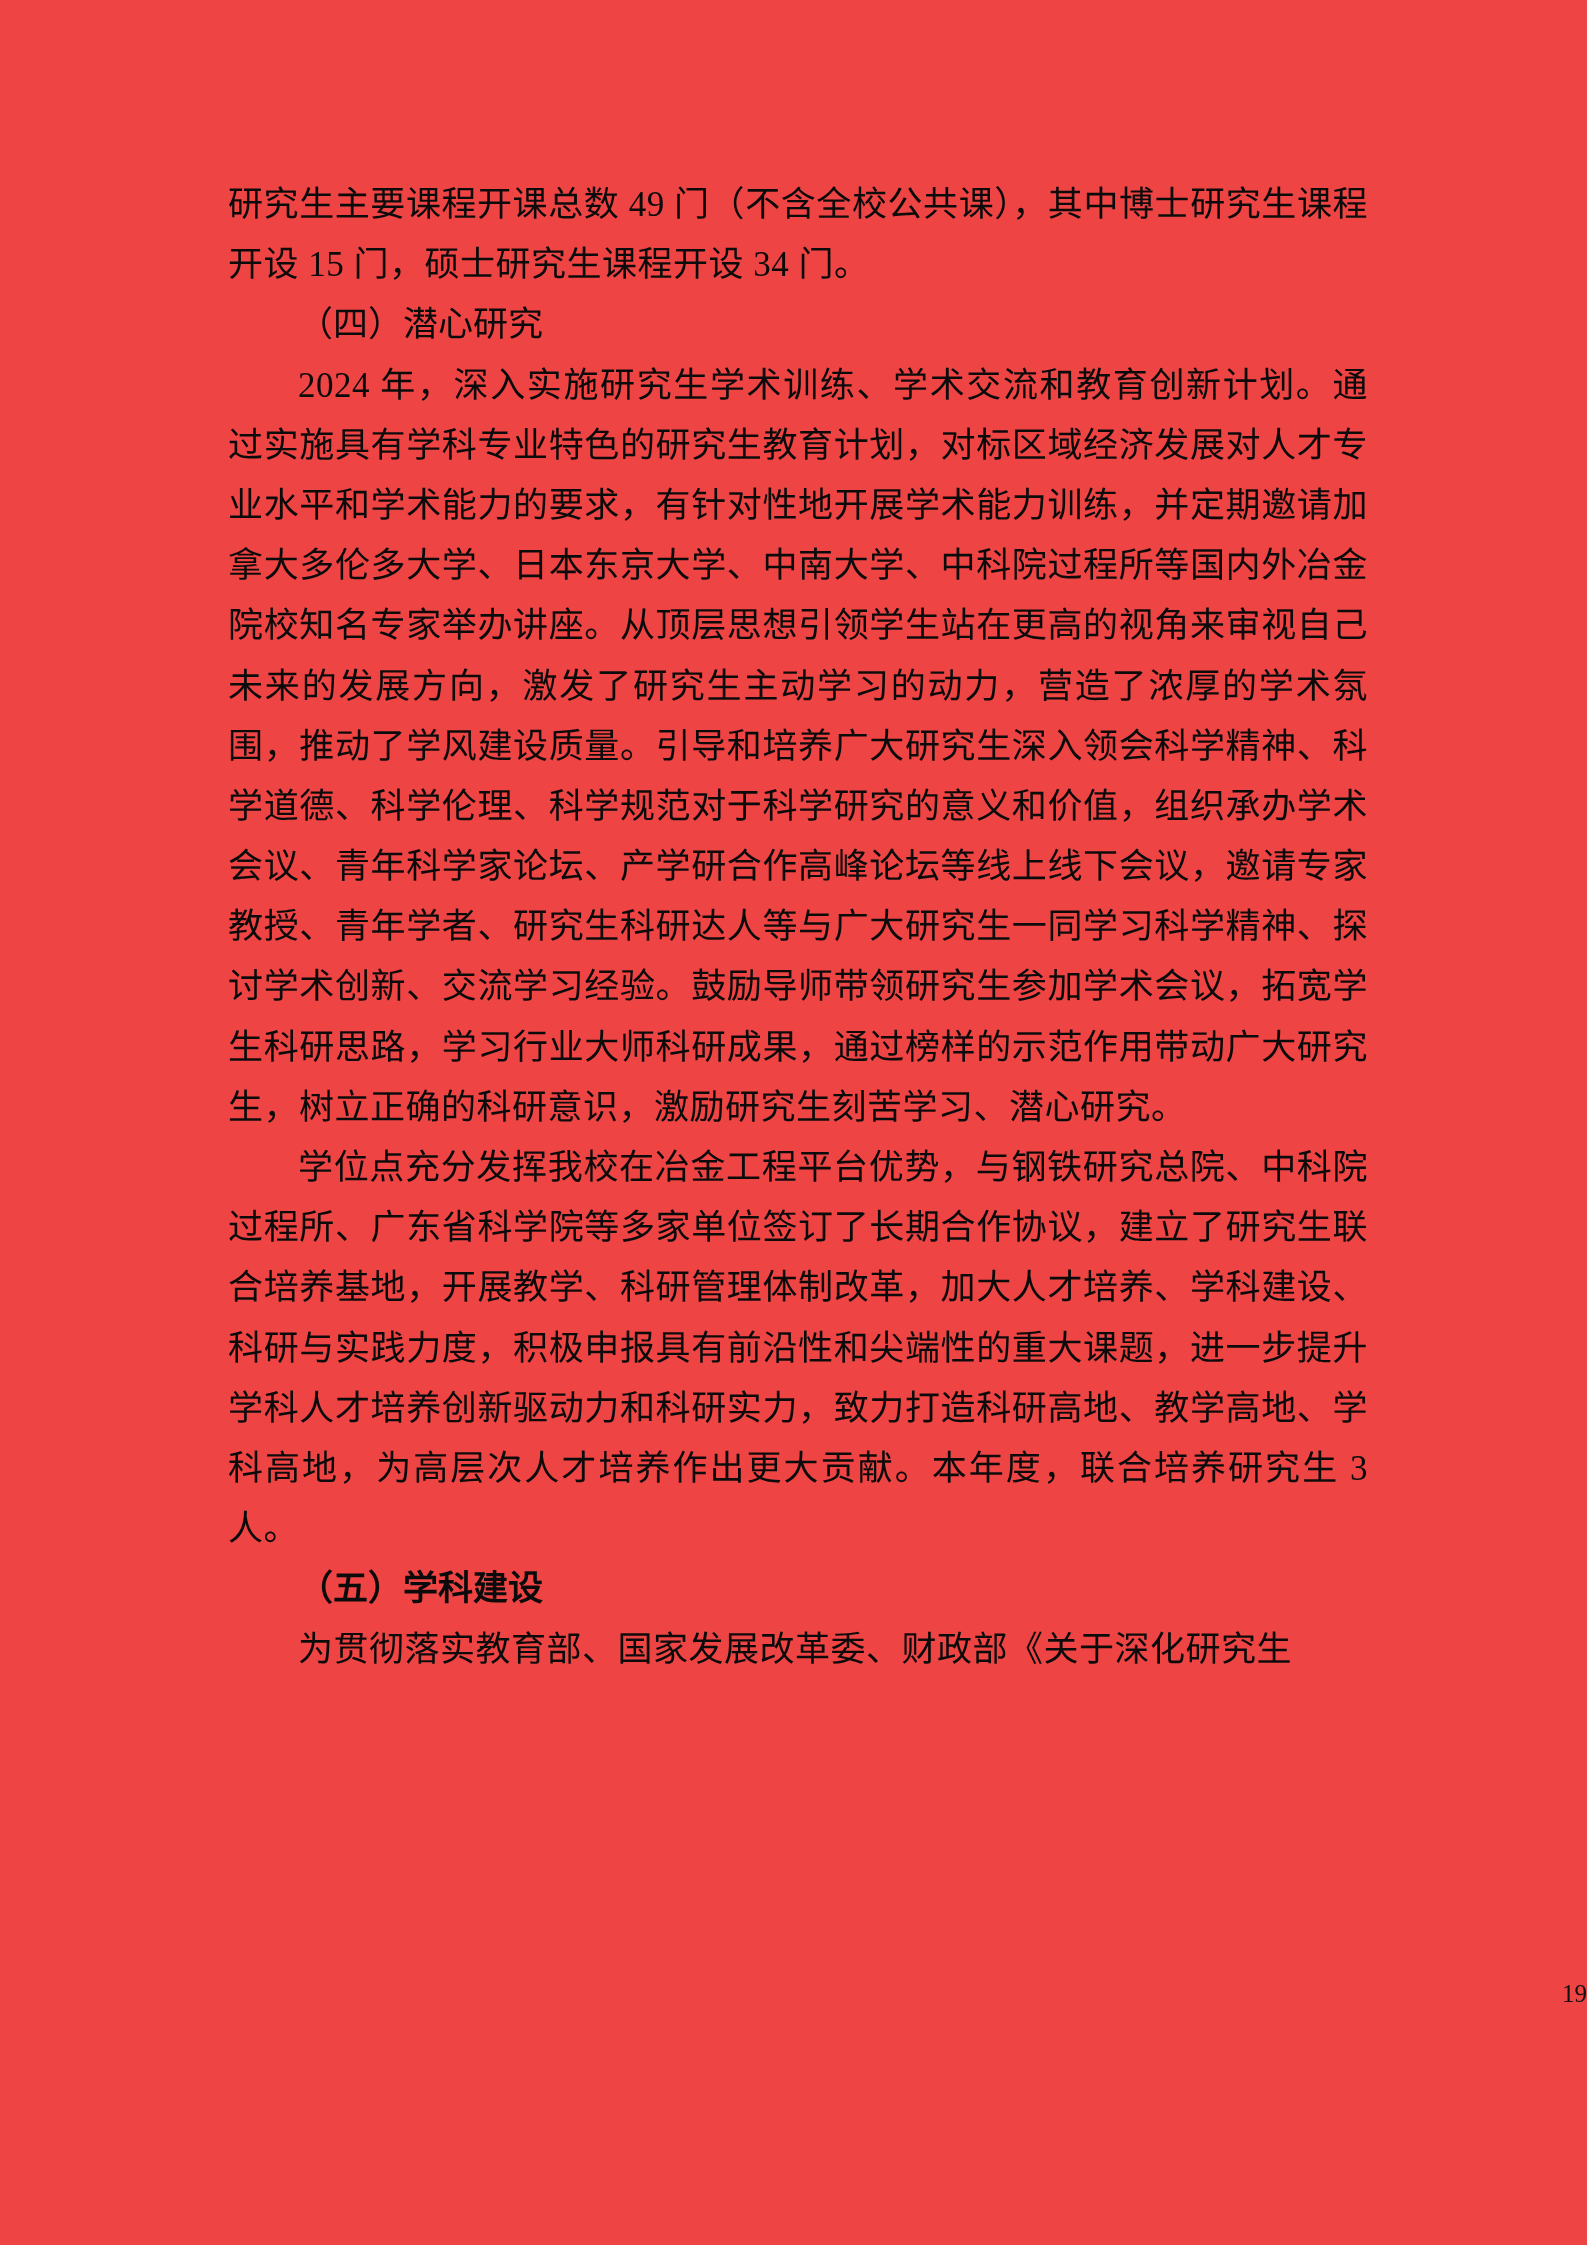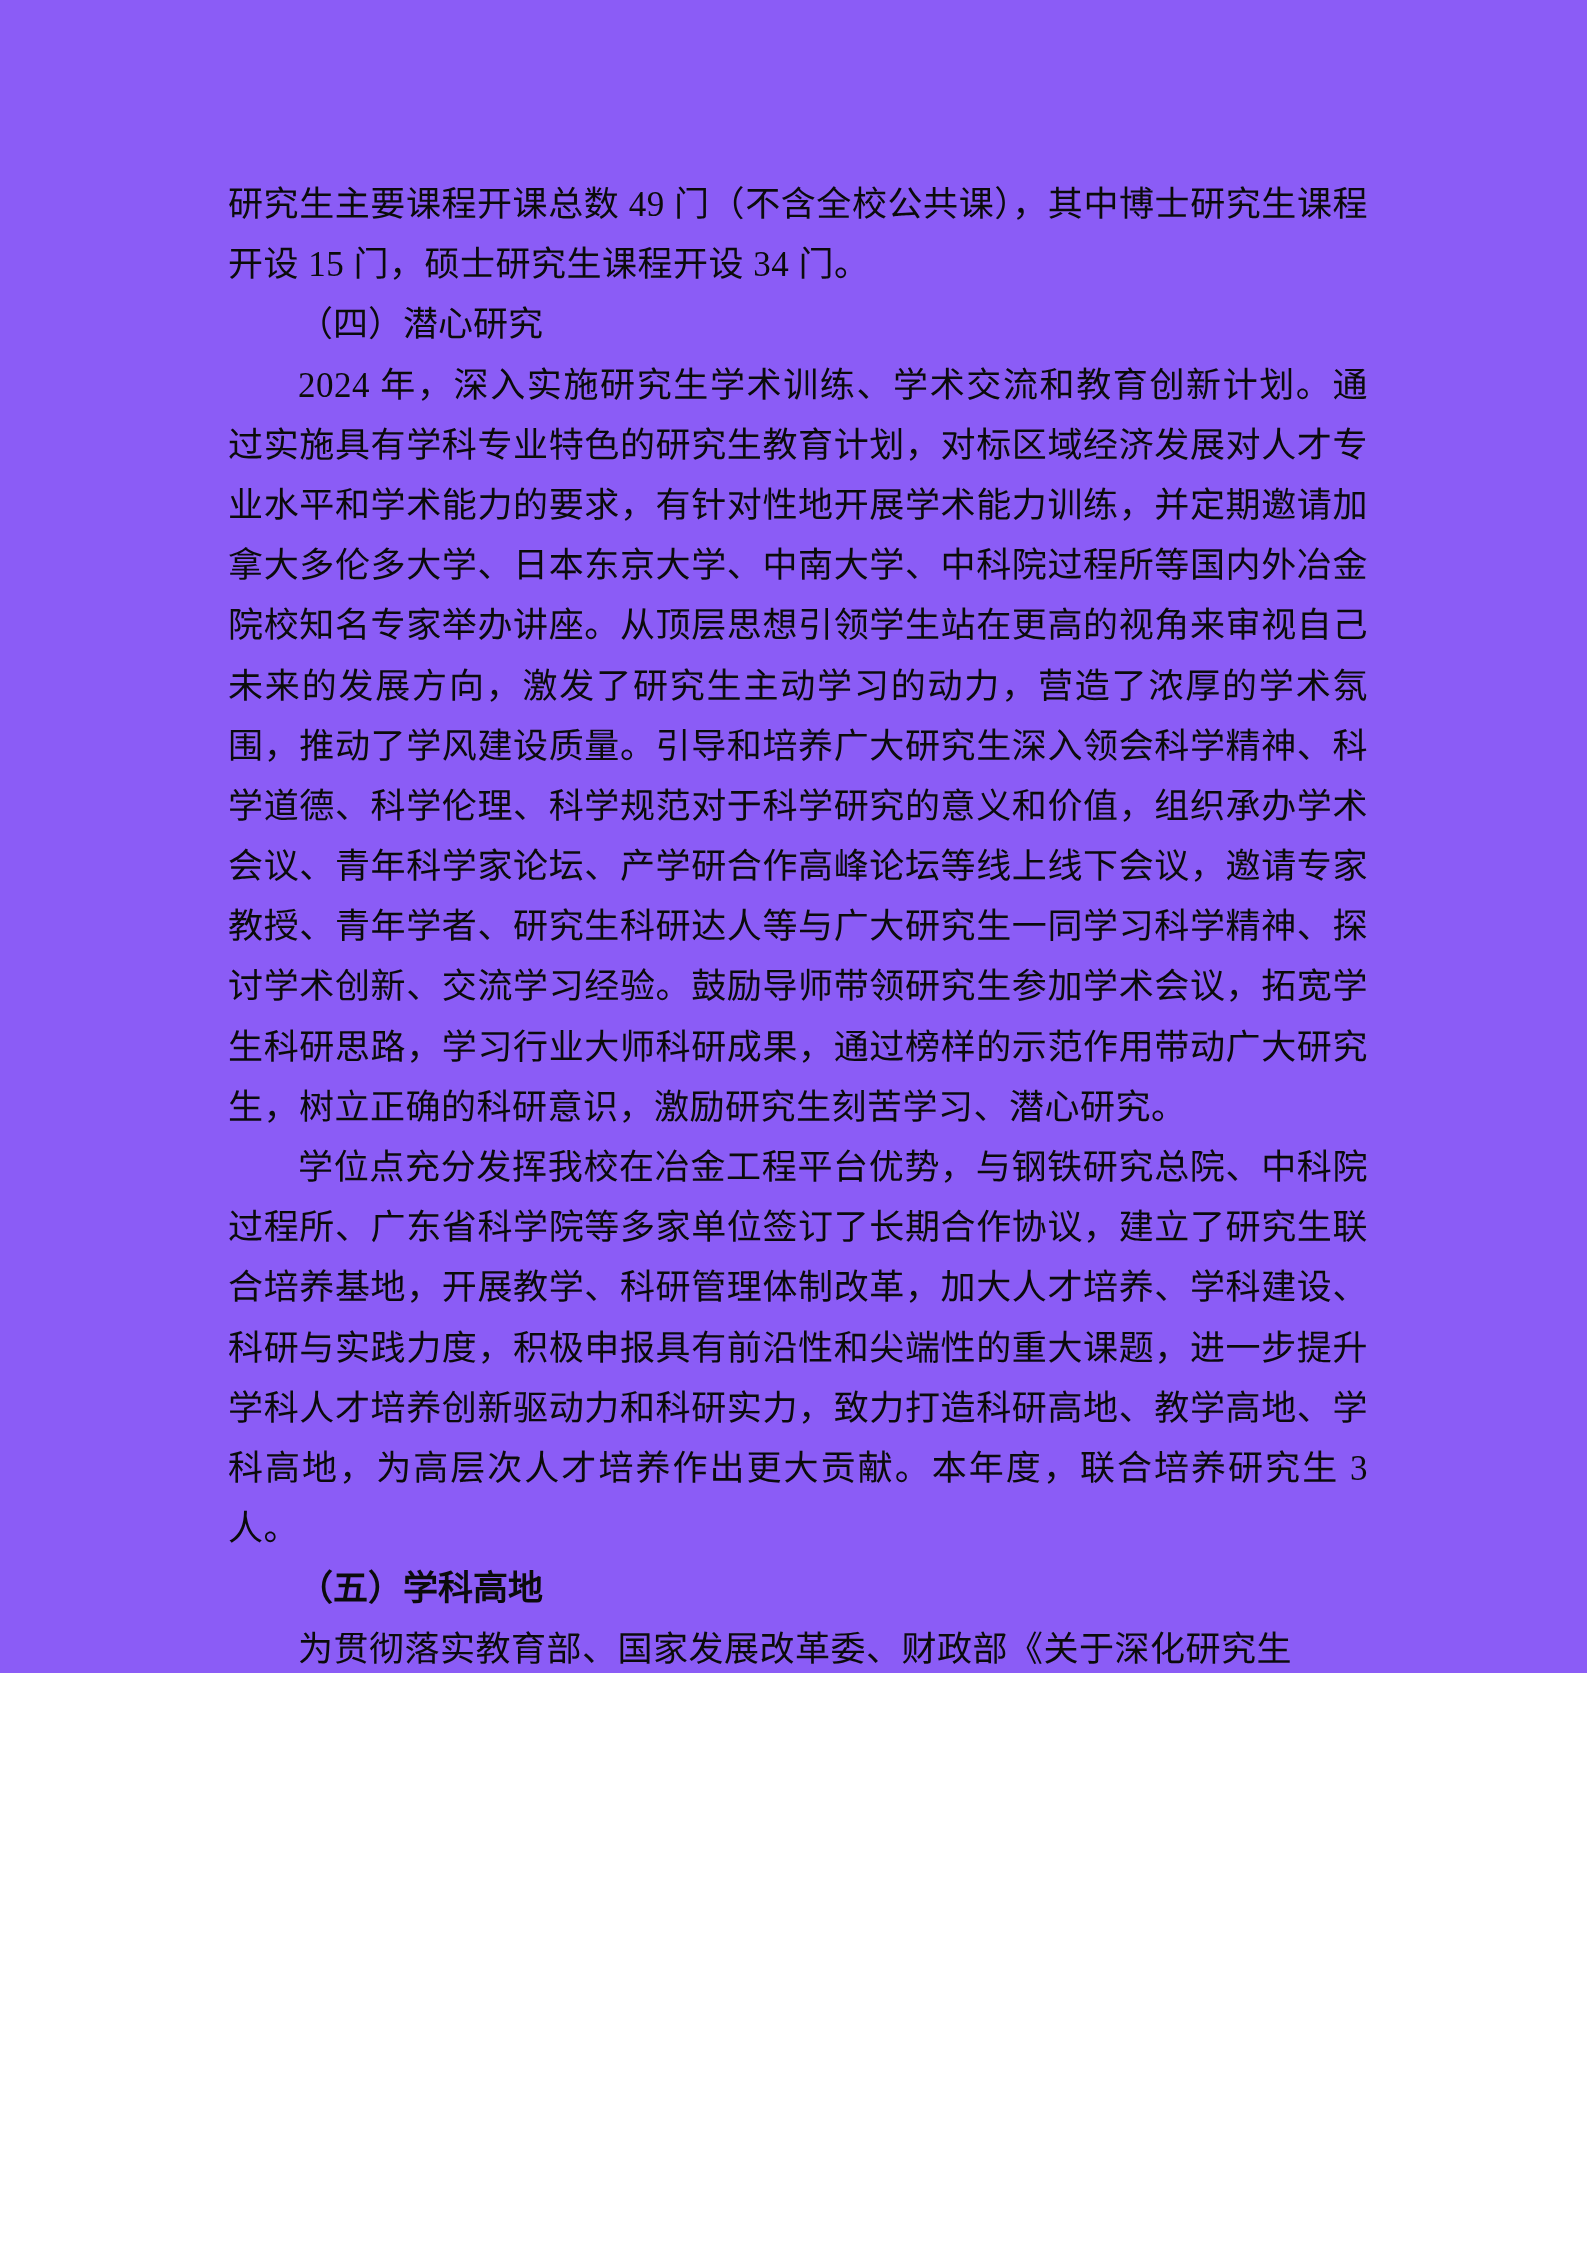--- a/index.html
+++ b/index.html
@@ -3,22 +3,22 @@
 <meta charset="utf-8">
 <style>
   html, body {
     margin: 0;
     padding: 0;
     background: #ffffff;
   }
   .page {
     position: relative;
     width: 1587px;
-    height: 1673px;
-    background: #8b5cf6;
+    height: 2245px;
+    background: #ef4444;
     margin: 0 auto;
     overflow: hidden;
     font-family: "Liberation Serif", "DejaVu Serif", serif;
     color: #0b0b0b;
   }
   .content {
     position: absolute;
     left: 228px;
     top: 175px;
     width: 1140px;
@@ -67,20 +67,20 @@
   <div class="content">
 
     <p class="body-par">研究生主要课程开课总数 49 门（不含全校公共课），其中博士研究生课程开设 15 门，硕士研究生课程开设 34 门。</p>
 
     <p class="heading">（四）潜心研究</p>
 
     <p class="body-par indent">2024 年，深入实施研究生学术训练、学术交流和教育创新计划。通过实施具有学科专业特色的研究生教育计划，对标区域经济发展对人才专业水平和学术能力的要求，有针对性地开展学术能力训练，并定期邀请加拿大多伦多大学、日本东京大学、中南大学、中科院过程所等国内外冶金院校知名专家举办讲座。从顶层思想引领学生站在更高的视角来审视自己未来的发展方向，激发了研究生主动学习的动力，营造了浓厚的学术氛围，推动了学风建设质量。引导和培养广大研究生深入领会科学精神、科学道德、科学伦理、科学规范对于科学研究的意义和价值，组织承办学术会议、青年科学家论坛、产学研合作高峰论坛等线上线下会议，邀请专家教授、青年学者、研究生科研达人等与广大研究生一同学习科学精神、探讨学术创新、交流学习经验。鼓励导师带领研究生参加学术会议，拓宽学生科研思路，学习行业大师科研成果，通过榜样的示范作用带动广大研究生，树立正确的科研意识，激励研究生刻苦学习、潜心研究。</p>
 
     <p class="body-par indent">学位点充分发挥我校在冶金工程平台优势，与钢铁研究总院、中科院过程所、广东省科学院等多家单位签订了长期合作协议，建立了研究生联合培养基地，开展教学、科研管理体制改革，加大人才培养、学科建设、科研与实践力度，积极申报具有前沿性和尖端性的重大课题，进一步提升学科人才培养创新驱动力和科研实力，致力打造科研高地、教学高地、学科高地，为高层次人才培养作出更大贡献。本年度，联合培养研究生 3 人。</p>
 
-    <p class="heading-bold">（五）学科高地</p>
+    <p class="heading-bold">（五）学科建设</p>
 
     <p class="body-par indent">为贯彻落实教育部、国家发展改革委、财政部《关于深化研究生</p>
 
   </div>
 
   <div class="page-number">19</div>
 </div>
 
 </body></html>

